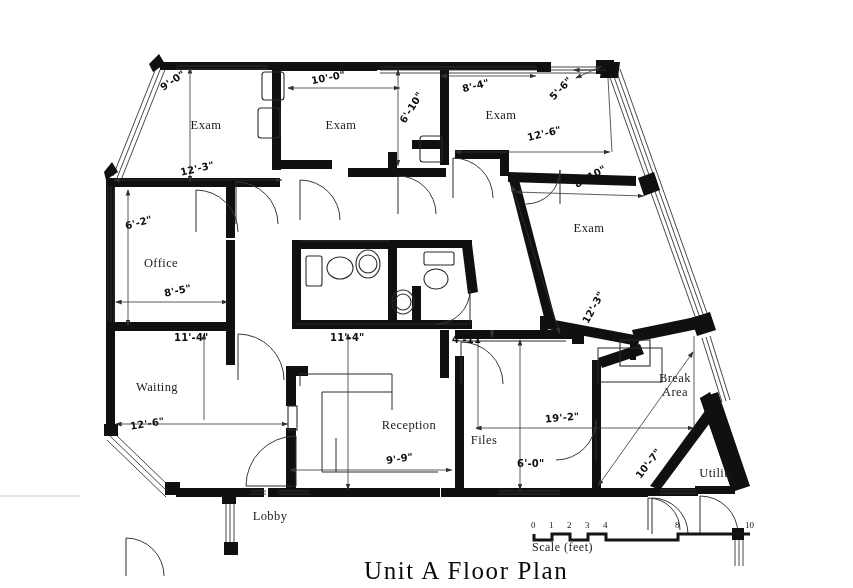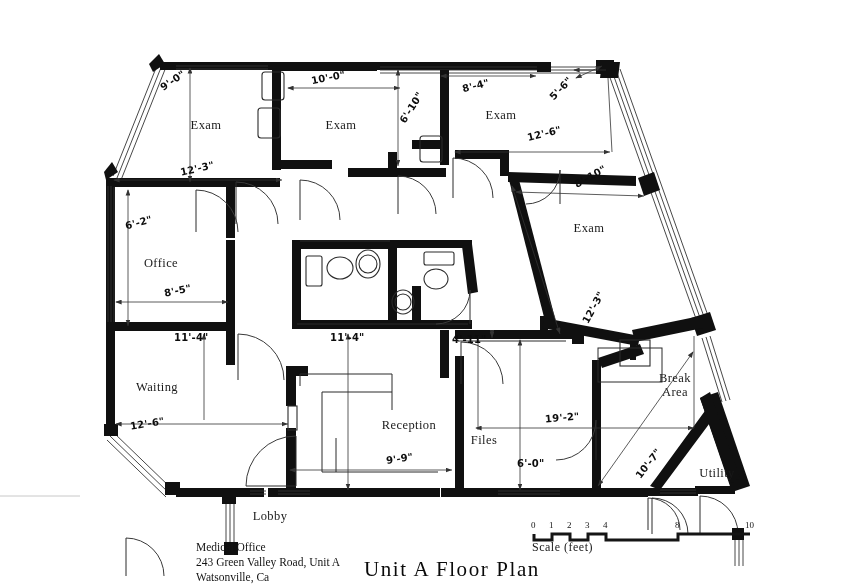--- a/index.html
+++ b/index.html
@@ -25,21 +25,21 @@
     letter-spacing:.2px;
   }
 
   #title-block{position:absolute;left:0;top:0;width:853px;height:588px;pointer-events:none;}
   #address-block{
     position:absolute;left:196px;top:540px;
     font-size:11.5px;line-height:1.32;color:#141414;white-space:nowrap;
   }
   #sheet-title{
     position:absolute;left:364px;top:557px;
-    font-size:21px;color:#0a0a0a;letter-spacing:1.6px;white-space:nowrap;
+    font-size:25px;color:#0a0a0a;letter-spacing:1.6px;white-space:nowrap;
   }
   #scale-caption{
     position:absolute;left:532px;top:540px;
     font-size:12px;color:#1a1a1a;letter-spacing:.5px;white-space:nowrap;
   }
   .scale-num{
     position:absolute;font-size:9px;color:#141414;
     font-family:"Liberation Serif","DejaVu Serif",serif;
   }
 </style>
@@ -369,25 +369,20 @@
   <div class="dim-label" style="left:174px;top:332px;">11'-4"</div>
   <div class="dim-label" style="left:130px;top:418px;transform:rotate(-9deg);">12'-6"</div>
   <div class="dim-label" style="left:330px;top:332px;">11'-4"</div>
   <div class="dim-label" style="left:386px;top:453px;transform:rotate(-9deg);">9'-9"</div>
   <div class="dim-label" style="left:452px;top:334px;">4'-11"</div>
   <div class="dim-label" style="left:517px;top:458px;">6'-0"</div>
   <div class="dim-label" style="left:545px;top:412px;transform:rotate(-5deg);">19'-2"</div>
   <div class="dim-label" style="left:631px;top:458px;transform:rotate(-52deg);">10'-7"</div>
 
   <div id="title-block">
-    <div id="address-block">
-      <div>Medical Office</div>
-      <div>243 Green Valley Road, Unit A</div>
-      <div>Watsonville, Ca</div>
-    </div>
     <div id="sheet-title">Unit A Floor Plan</div>
     <div id="scale-caption">Scale (feet)</div>
 
     <div class="scale-num" style="left:531px;top:520px;">0</div>
     <div class="scale-num" style="left:549px;top:520px;">1</div>
     <div class="scale-num" style="left:567px;top:520px;">2</div>
     <div class="scale-num" style="left:585px;top:520px;">3</div>
     <div class="scale-num" style="left:603px;top:520px;">4</div>
     <div class="scale-num" style="left:675px;top:520px;">8</div>
     <div class="scale-num" style="left:745px;top:520px;">10</div>

